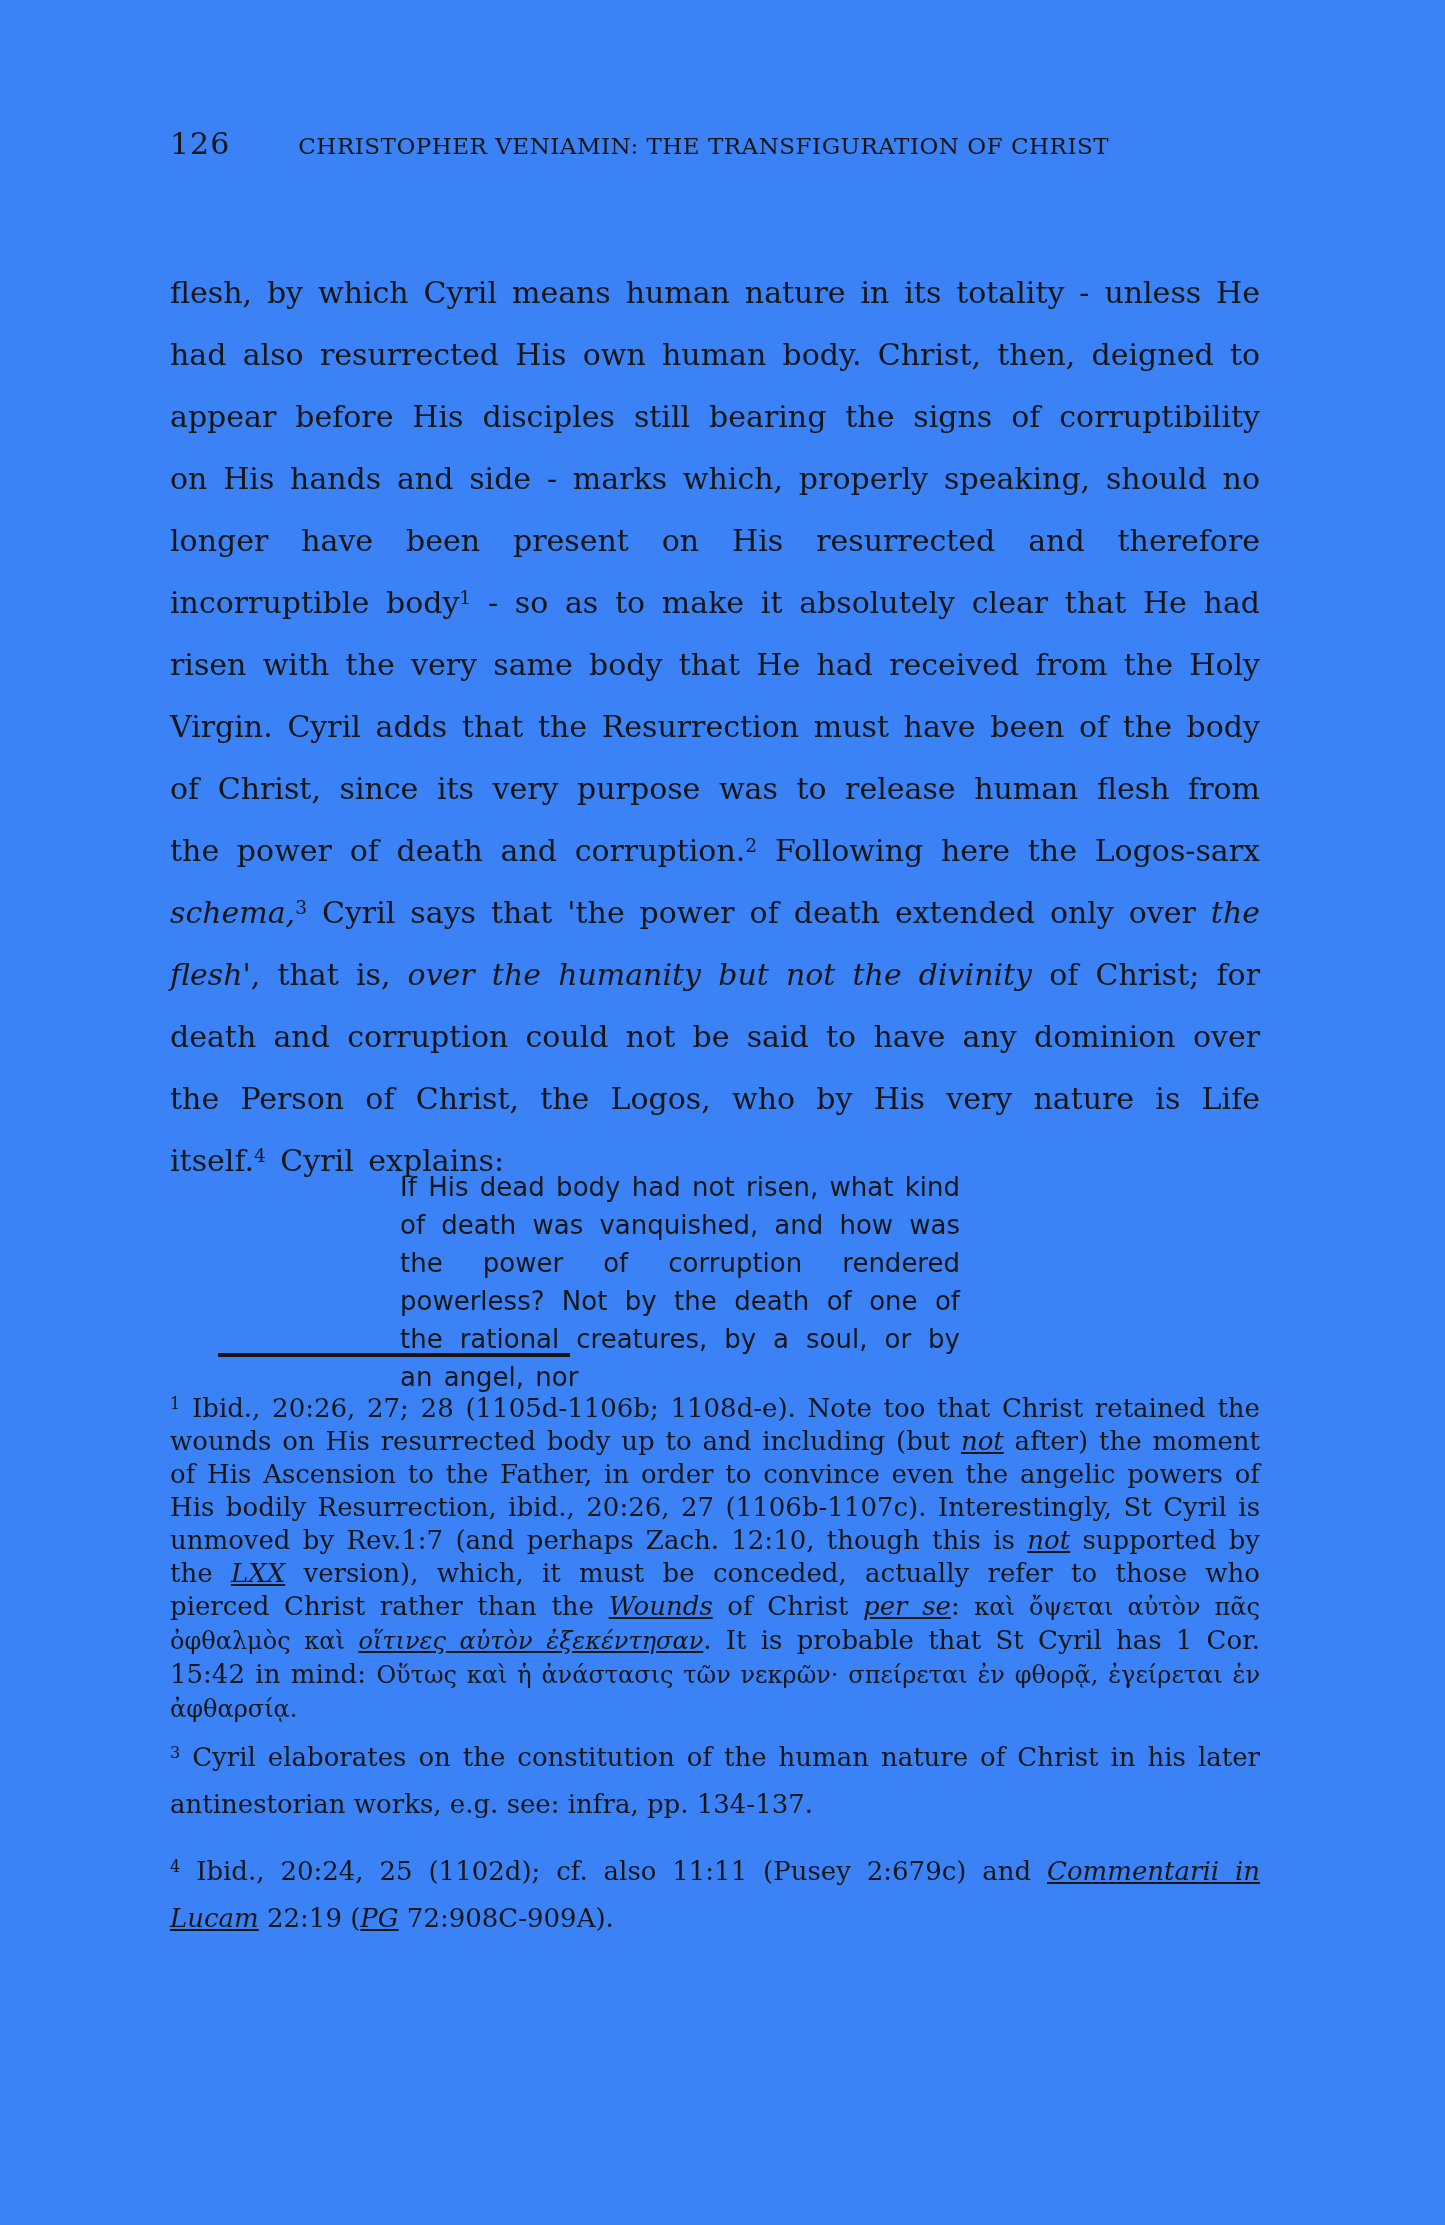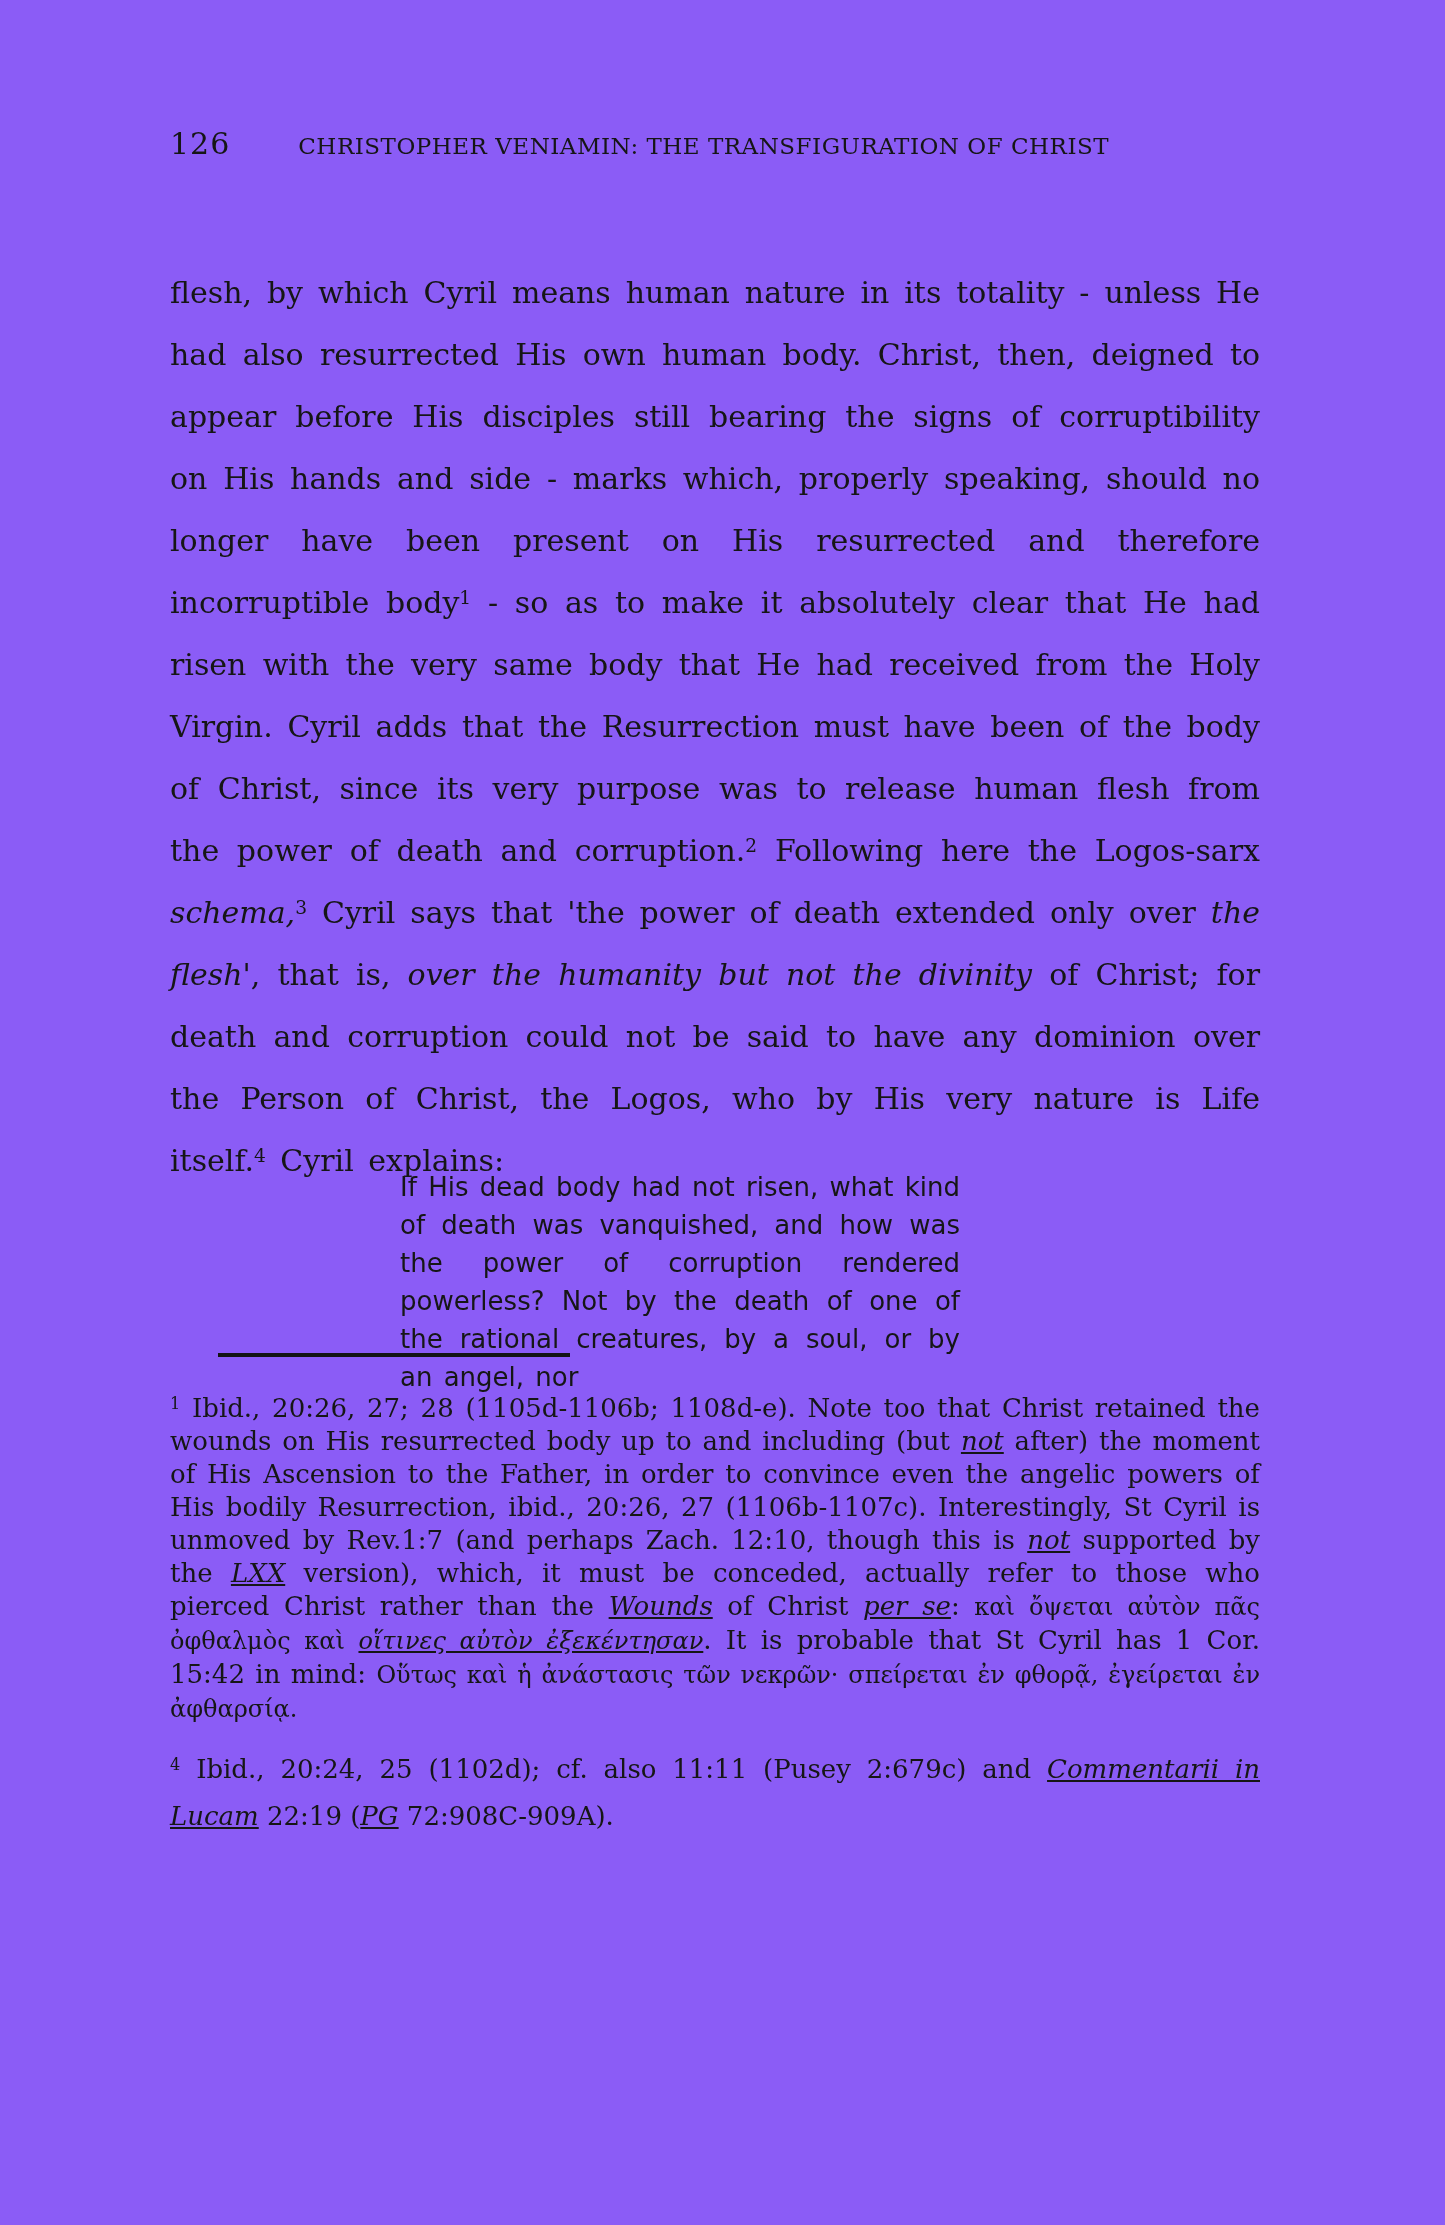--- a/index.html
+++ b/index.html
@@ -4,21 +4,21 @@
 <style>
   html, body { margin:0; padding:0; }
   body {
     width:1445px; height:2225px;
     background:#ffffff;
     color:#161616;
     font-family:"DejaVu Serif", serif;
     position:relative;
     overflow:hidden;
   }
-  .page { position:absolute; inset:0; background:#8b5cf6; }
+  .page { position:absolute; inset:0; background:#3b82f6; }
 
   .running-header {
     position:absolute; top:126px; left:170px; width:1090px;
     white-space:nowrap;
   }
   .page-number { font-size:30px; letter-spacing:1px; }
   .running-title {
     font-size:23px; margin-left:68px; letter-spacing:0.5px;
   }
 
@@ -71,18 +71,19 @@
 
   <blockquote class="block-quote">If His dead body had not risen, what kind of death was vanquished, and how was the power of corruption rendered powerless? Not by the death of one of the rational creatures, by a soul, or by an angel, nor</blockquote>
 
   <hr class="fn-rule">
 
   <section class="footnotes">
 
     <p class="fn fn-1"><sup class="fnref">1</sup><span> Ibid., 20:26, 27; 28 (1105d-1106b; 1108d-e).  Note too that Christ retained the wounds on His resurrected body up to and including (but </span><span class="i">not</span><span> after) the moment of His Ascension to the Father, in order to convince even the angelic powers of His bodily Resurrection, ibid., 20:26, 27 (1106b-1107c). Interestingly, St Cyril is unmoved by Rev.1:7 (and perhaps Zach. 12:10, though this is </span><span class="i">not</span><span> supported by the </span><span class="i">LXX</span><span> version), which, it must be conceded, actually refer to those who pierced Christ rather than the </span><span class="i">Wounds</span><span> of Christ </span><span class="i">per se</span><span>: </span><span class="greek">καὶ ὄψεται αὐτὸν πᾶς ὀφθαλμὸς καὶ </span><span class="greek i">οἵτινες αὐτὸν ἐξεκέντησαν</span><span>.  It is probable that St Cyril has 1 Cor. 15:42 in mind: </span><span class="greek">Οὕτως καὶ ἡ ἀνάστασις τῶν νεκρῶν· σπείρεται ἐν φθορᾷ, ἐγείρεται ἐν ἀφθαρσίᾳ.</span></p>
 
 
+    <p class="fn fn-3"><sup class="fnref">3</sup><span> Cyril elaborates on the constitution of the human nature of Christ in his later antinestorian works, e.g. see: infra, pp. 134-137.</span></p>
 
     <p class="fn fn-4"><sup class="fnref">4</sup><span> Ibid., 20:24, 25 (1102d); cf. also 11:11 (Pusey 2:679c) and </span><span class="i">Commentarii in Lucam</span><span> 22:19 (</span><span class="i">PG</span><span> 72:908C-909A).</span></p>
 
   </section>
 
 </div>
 
 </body></html>

